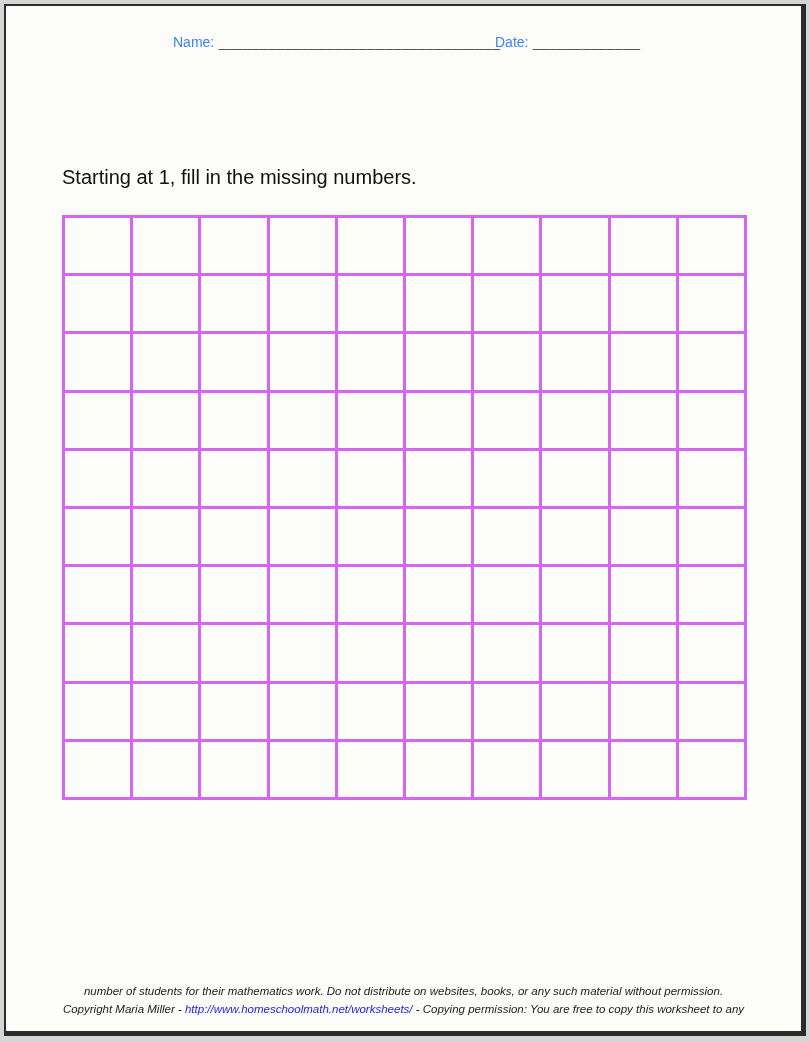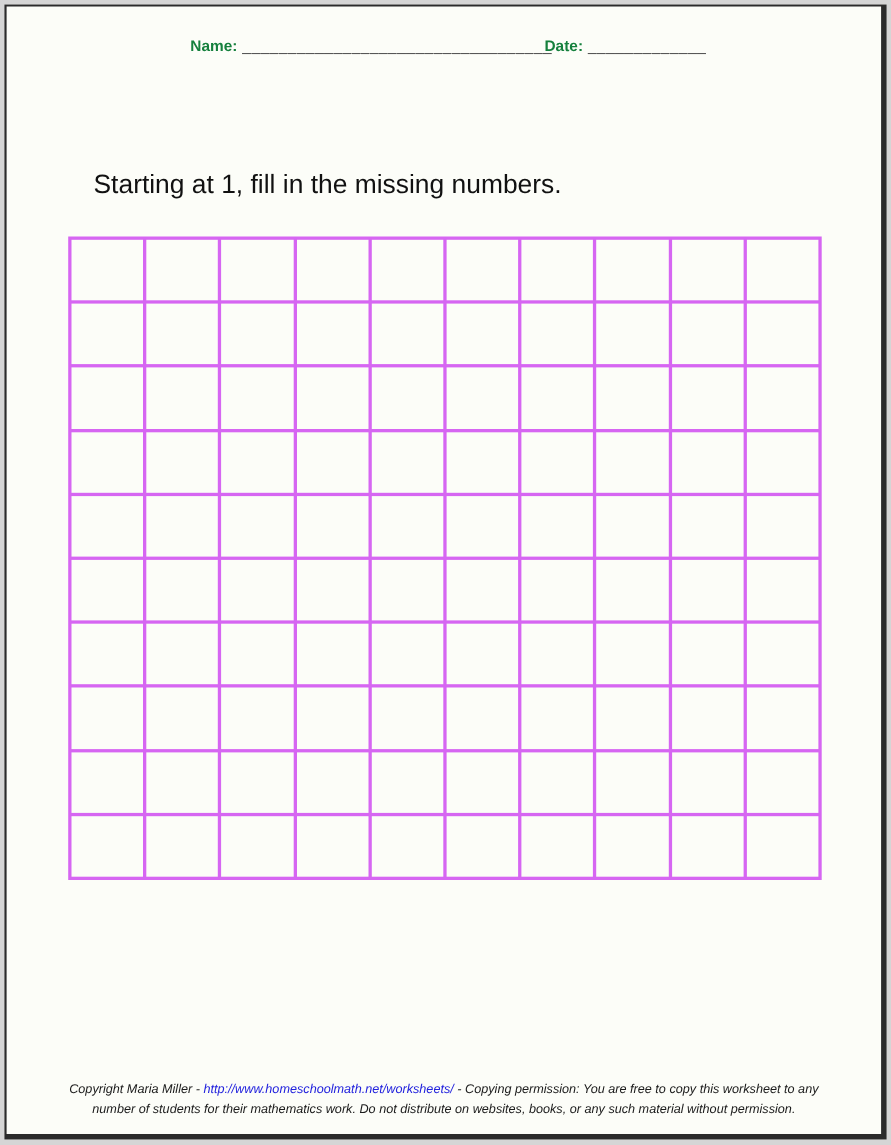--- a/index.html
+++ b/index.html
@@ -26,38 +26,38 @@
     background: var(--page_bg);
     border: 2px solid var(--border);
     border-right-width: 5px;
     border-bottom-width: 5px;
   }
   
   .header-line { position: absolute; top: 27px; left: 0; right: 0; height: 22px; }
   .name-group { position: absolute; left: 167px; top: 0; white-space: pre; }
   .date-group { position: absolute; left: 489px; top: 0; white-space: pre; }
   .field-label {
-    font-weight: bold; font-size: 14px; color: #15803d;
+    font-weight: normal; font-size: 14px; color: #3b82f6;
   }
   .field-line {
     font-weight: normal; font-size: 14px; color: var(--line_gray);
     letter-spacing: 0.5px;
   }
   .worksheet-title {
     position: absolute;
     top: 97px; left: 60px; right: 0;
     text-align: center;
     font-size: 26px; font-weight: bold;
     color: var(--title);
     white-space: pre;
   }
   .instruction {
     position: absolute;
-    top: 148px; left: 56px;
-    font-size: 24px; color: var(--text); margin-left: 23px;
+    top: 160px; left: 56px;
+    font-size: 20px; color: var(--text);
   }
   .hundred-grid {
     position: absolute;
     left: 56px; top: 209px;
     width: 685px; height: 585px;
     display: grid;
     gap: 3px; padding: 3px;
     background: var(--grid_line);
   }
   .hundred-grid .cell {
@@ -189,17 +189,17 @@
       <div class="cell"></div>
       <div class="cell"></div>
       <div class="cell"></div>
       <div class="cell"></div>
       <div class="cell"></div>
       <div class="cell"></div>
       <div class="cell"></div>
     </div>
 
   <div class="footer">
+    <div>number of students for their mathematics work. Do not distribute on websites, books, or any such material without permission.</div>
     <div><span>Copyright Maria Miller -</span> <span class="link">http://www.homeschoolmath.net/worksheets/</span> <span>- Copying permission: You are free to copy this worksheet to any</span></div>
-    <div>number of students for their mathematics work. Do not distribute on websites, books, or any such material without permission.</div>
   </div>
 
 </div>
 
 </body></html>

